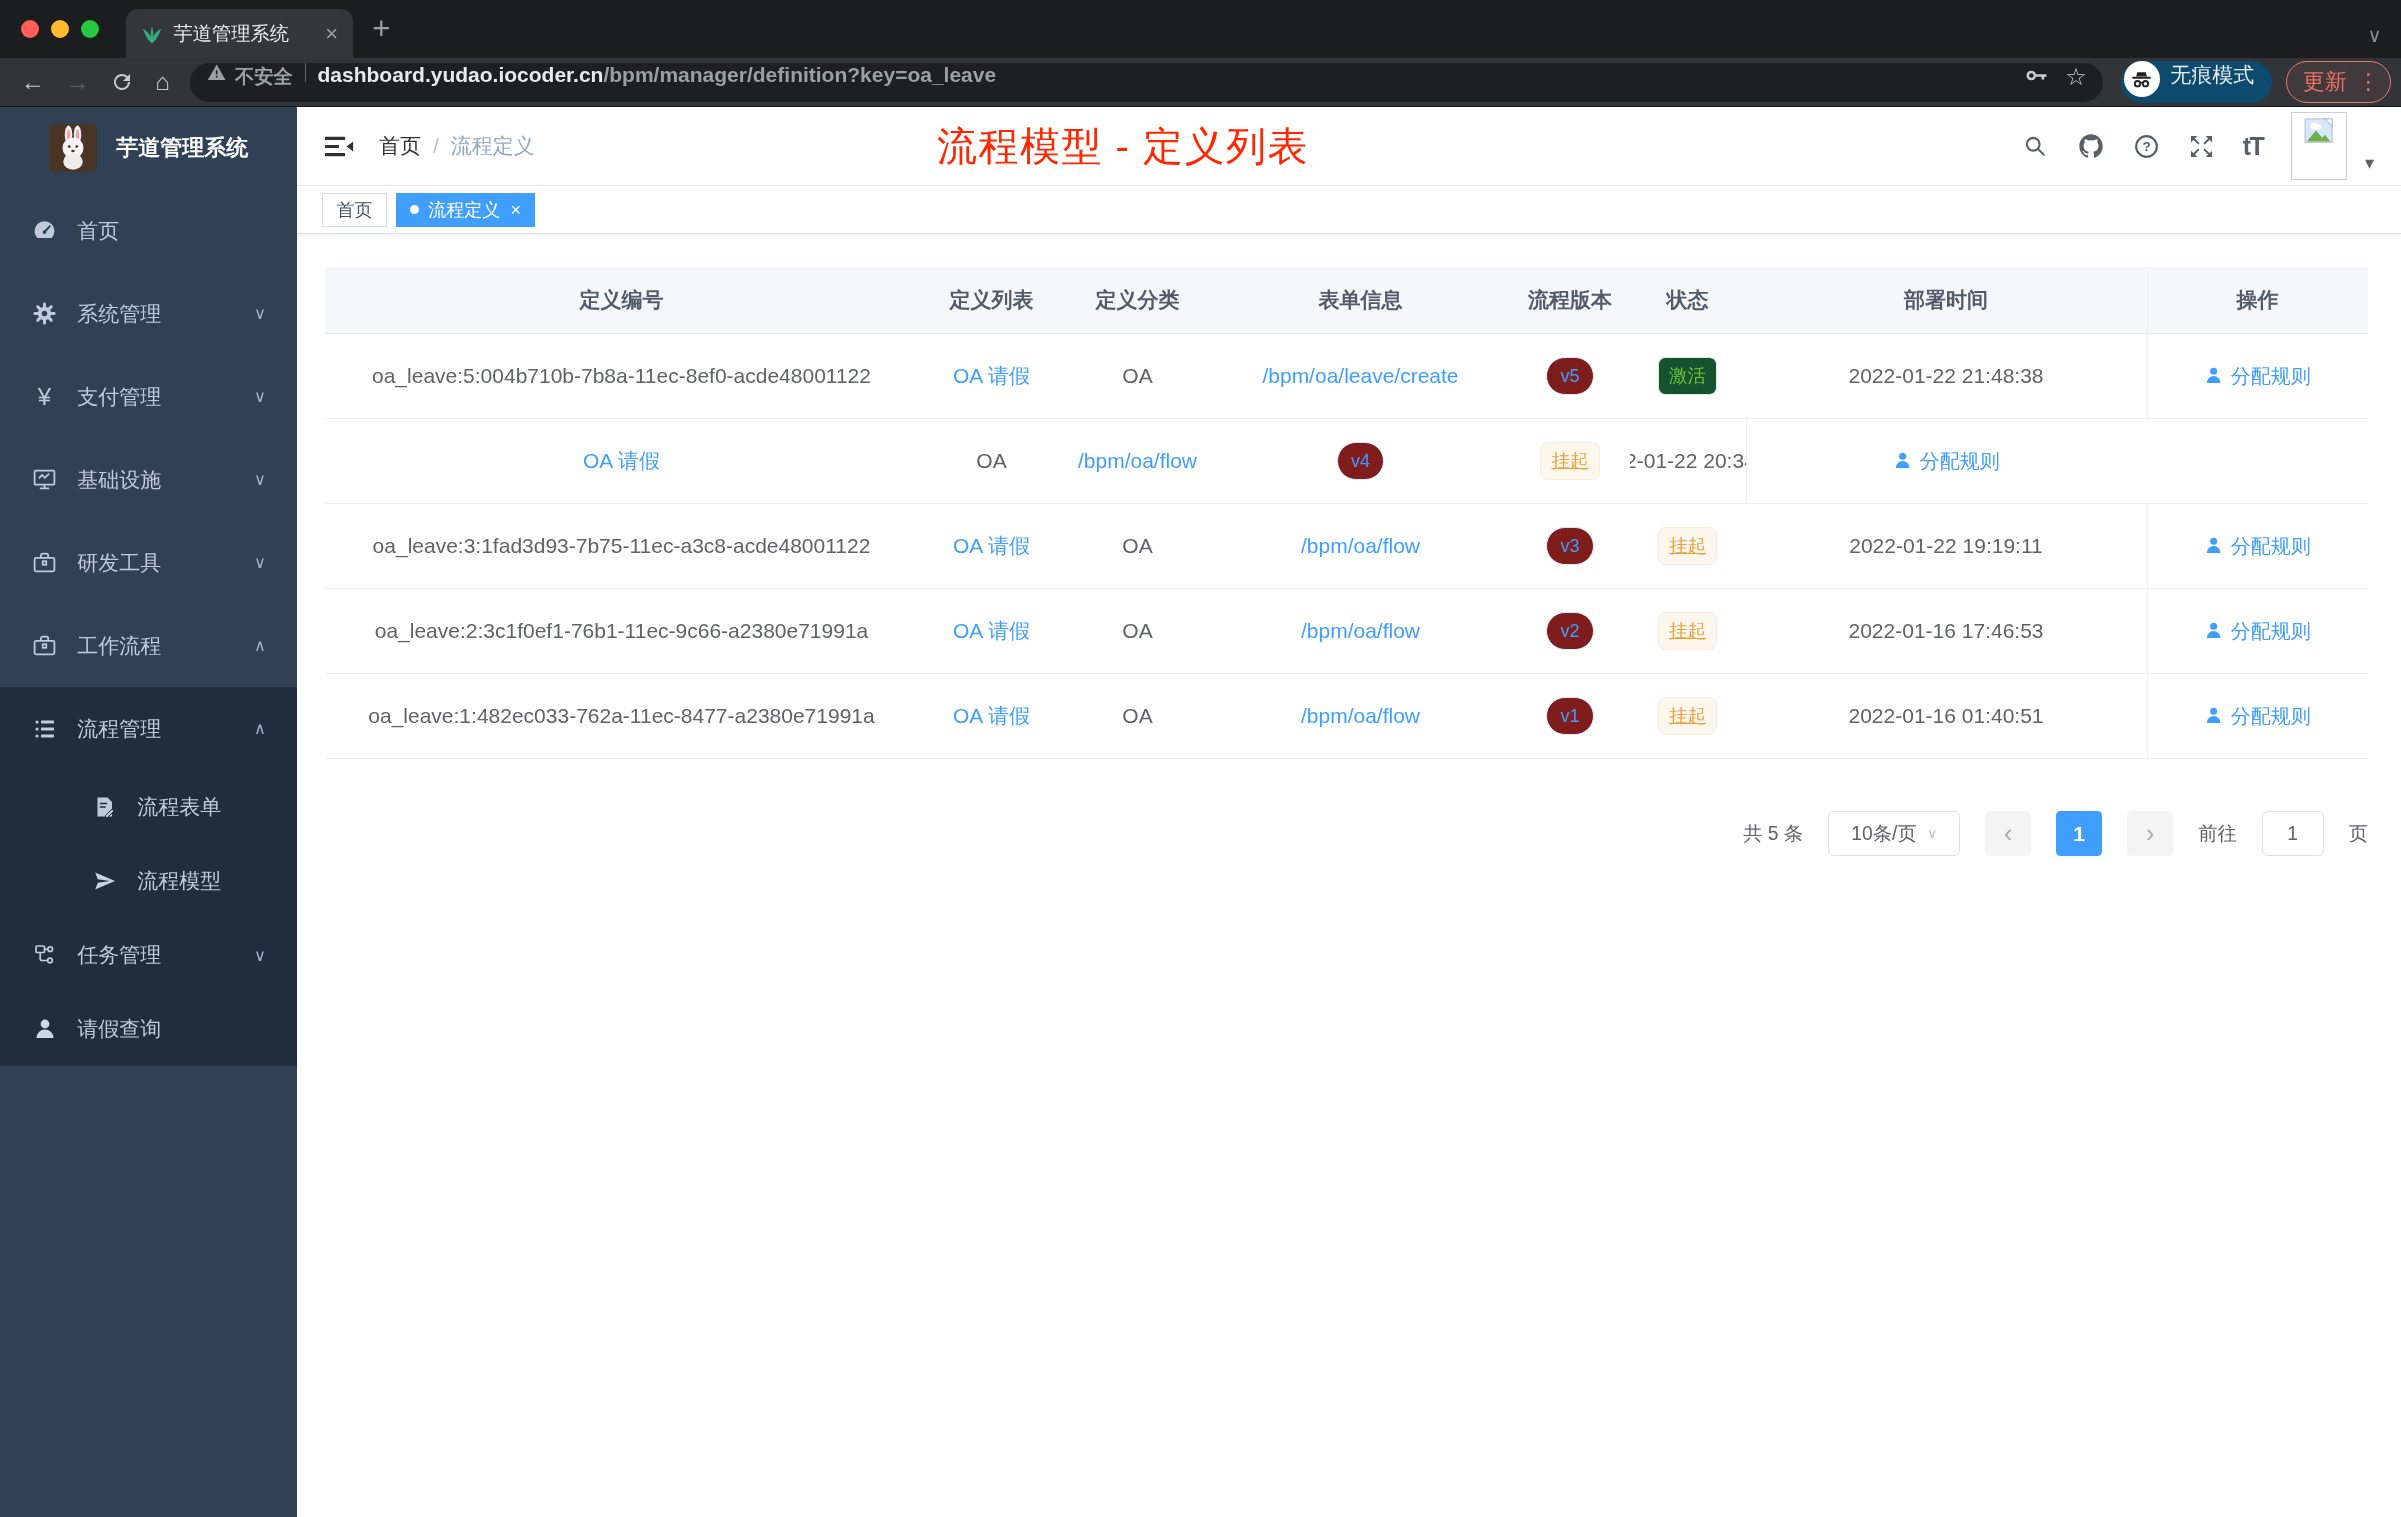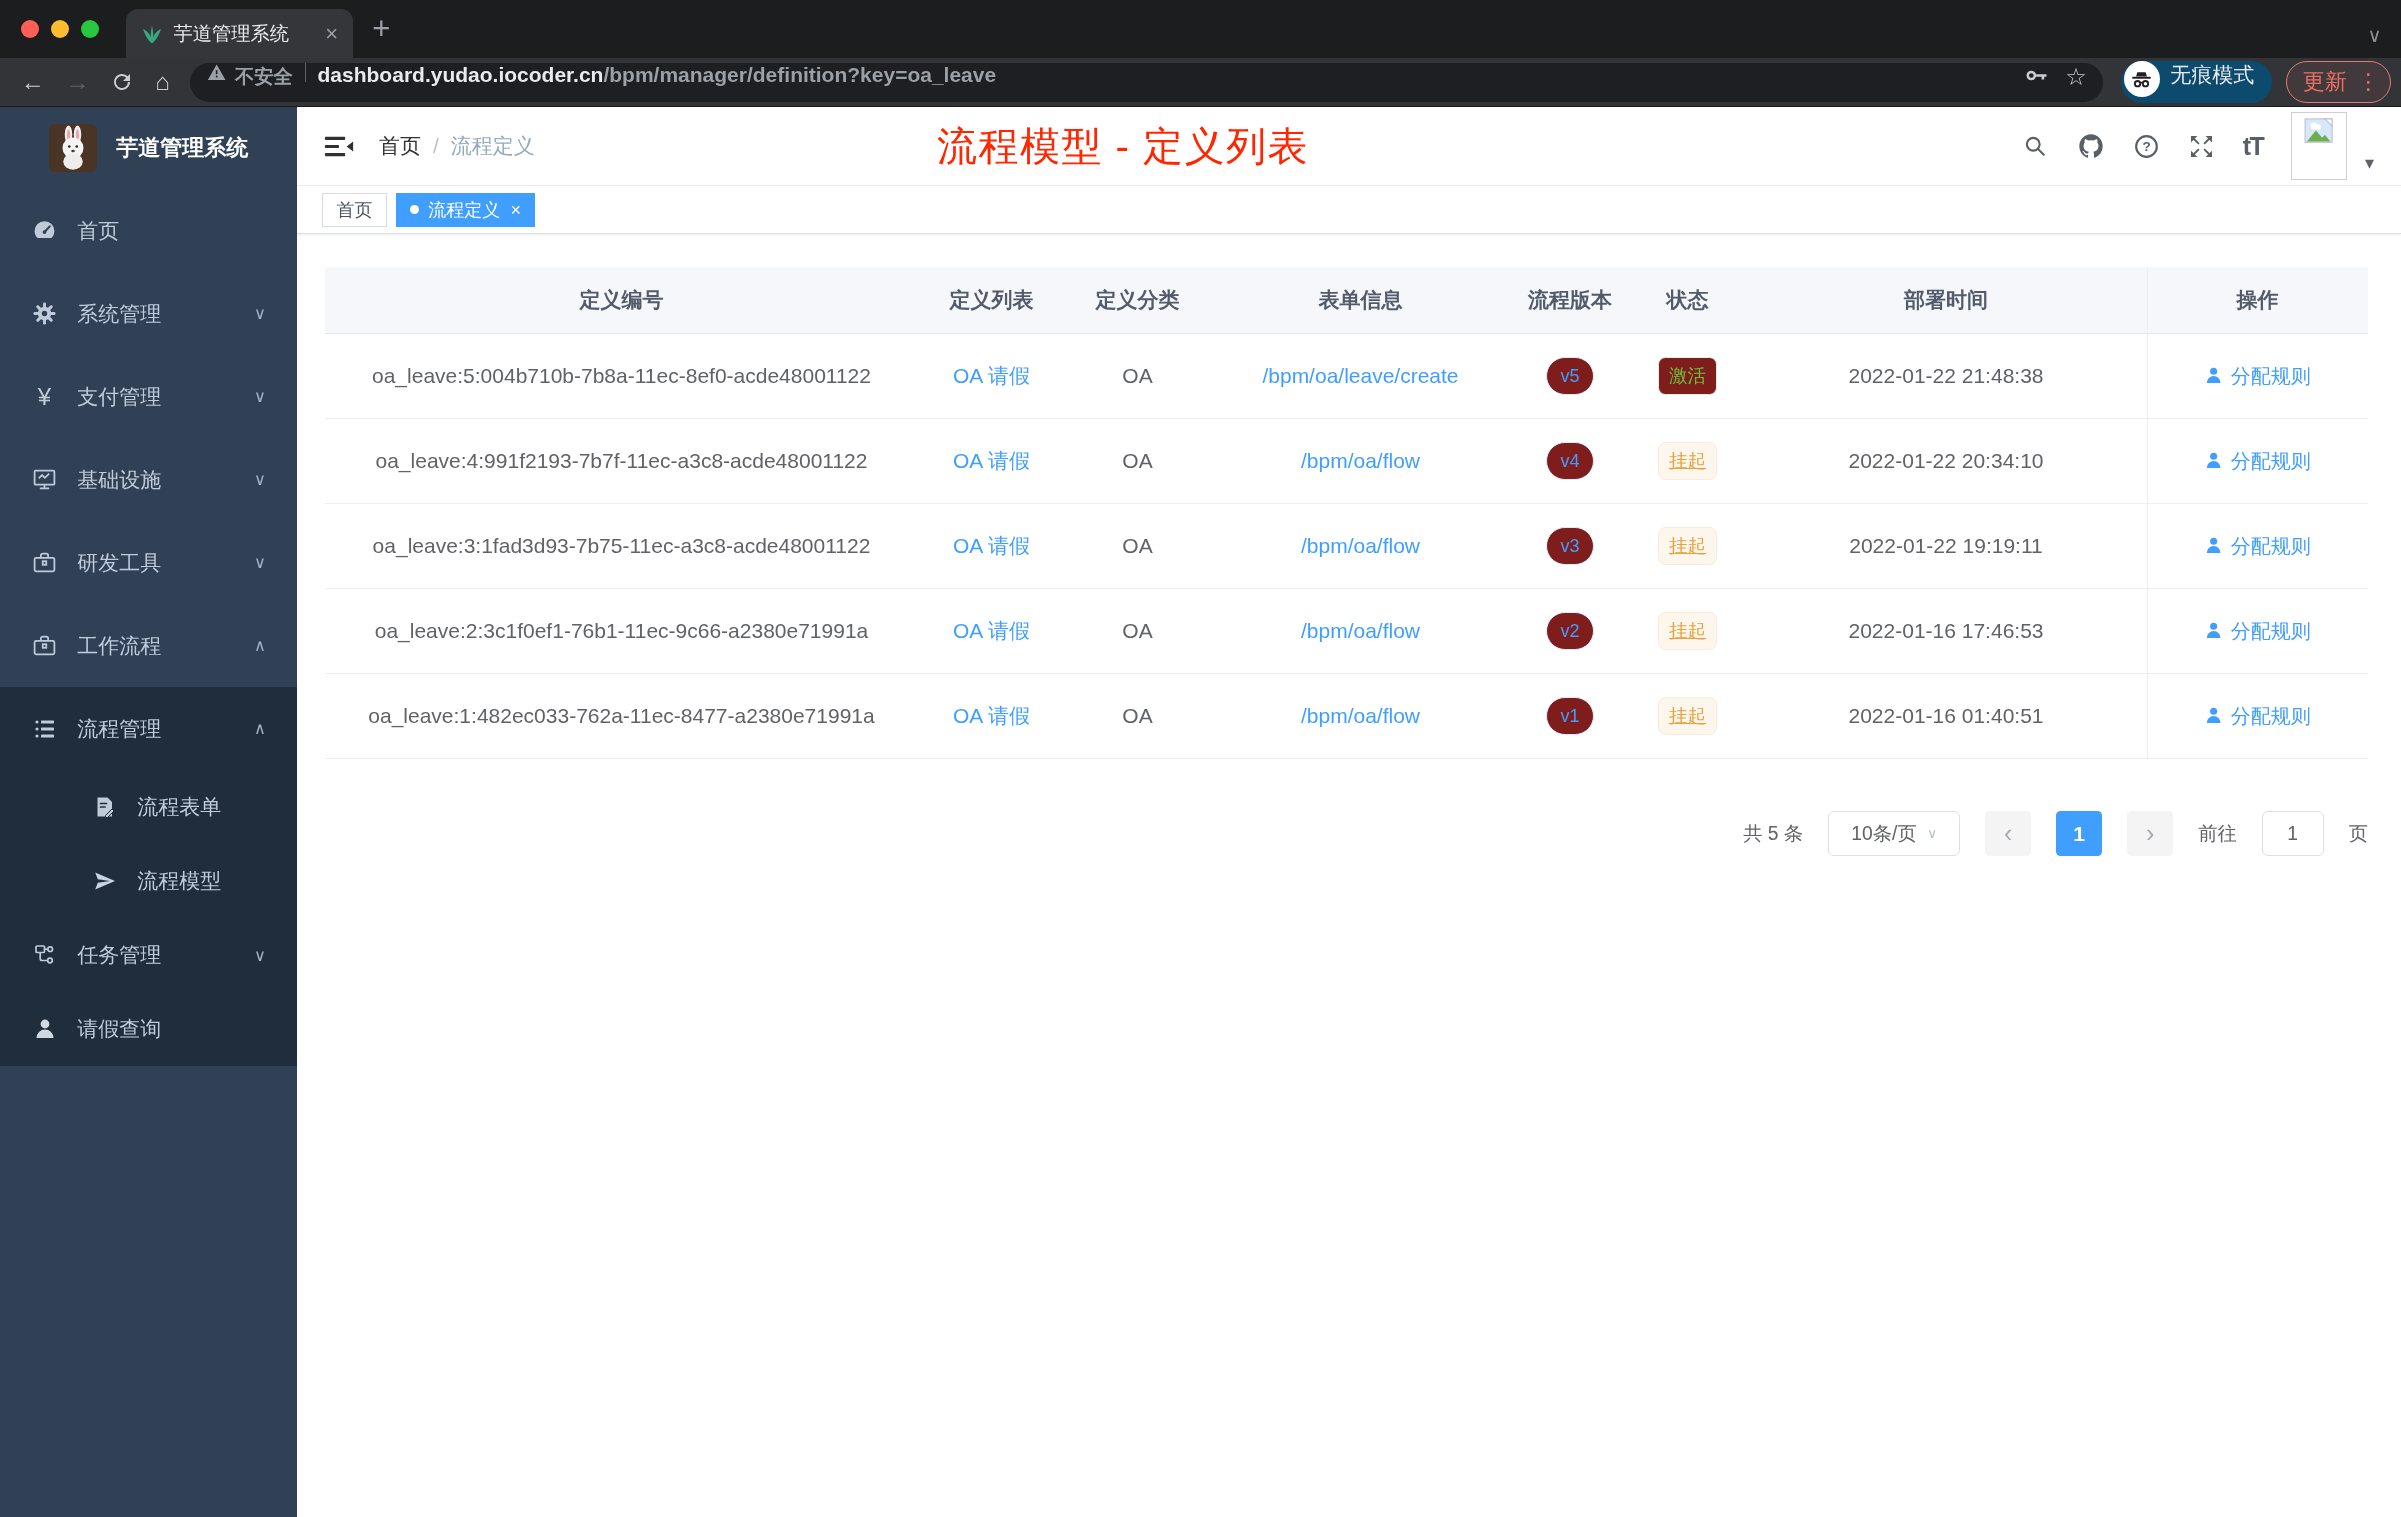--- a/index.html
+++ b/index.html
@@ -90,21 +90,21 @@
   .thead .cell { font-weight:bold; color:#535b6b; }
   .drow { height:85px; border-bottom:1.5px solid #ebeef5; background:#fff; }
   .thead.trow { border-bottom:1.5px solid #e4e7ed; }
   .cell { display:flex; align-items:center; justify-content:center; font-size:21px; color:#606266;
     overflow:hidden; white-space:nowrap; }
   .cell.op { border-left:1.5px solid #ebeef5; }
   .link { color:#409eff; }
   .vbadge { background:#7f1d1d; border:0.7px solid #d9ecff; color:#409eff; font-size:18px;
     padding:9px 13.4px; border-radius:19px; line-height:1; }
   .sbadge { font-size:18.6px; padding:9px 10.4px; border-radius:7.4px; line-height:1; }
-  .s-success { background:#7f1d1d; border:0.7px solid #e1f3d8; color:#67c23a; }
+  .s-success { background:#14532d; border:0.7px solid #e1f3d8; color:#67c23a; }
   .s-warning { background:#fdf6ec; border:0.7px solid #faecd8; color:#e6a23c;text-decoration:underline; }
   .oplink { display:flex; align-items:center; gap:7.4px; color:#409eff; font-size:20px; }
 
   .pagination { display:flex; justify-content:flex-end; align-items:center; gap:25px;
     margin-top:52px; font-size:19.3px; color:#606266; }
   .psel { width:132px; height:45px; border:0.7px solid #dcdfe6; border-radius:6px; display:flex;
     align-items:center; justify-content:center; gap:10.4px; color:#606266; background:#fff; }
   .psel .sch { color:#b4bccc; font-size:13.4px; }
   .pbtn { width:46px; height:45px; background:#f4f4f5; border-radius:4.5px; display:flex;
     align-items:center; justify-content:center; color:#a8abb2; font-size:25px; }
@@ -455,21 +455,20 @@
             <svg width="19.3" height="19.3" viewBox="0 0 24 24" fill="#409eff">
                   <circle cx="12" cy="6.6" r="4.4"></circle>
                   <path d="M3.5 21a8.5 8.5 0 0 1 17 0z"></path>
                 </svg>
             <span>分配规则</span>
               </span>
             </div>
         </div>
 
         <div class="trow drow">
-          <div class="cell">oa_leave:4:991f2193-7b7f-11ec-a3c8-acde48001122</div>
           <div class="cell">
               <span class="link">OA 请假</span>
             </div>
           <div class="cell">OA</div>
           <div class="cell">
               <span class="link">/bpm/oa/flow</span>
             </div>
           <div class="cell">
               <span class="vbadge">v4</span>
             </div>

